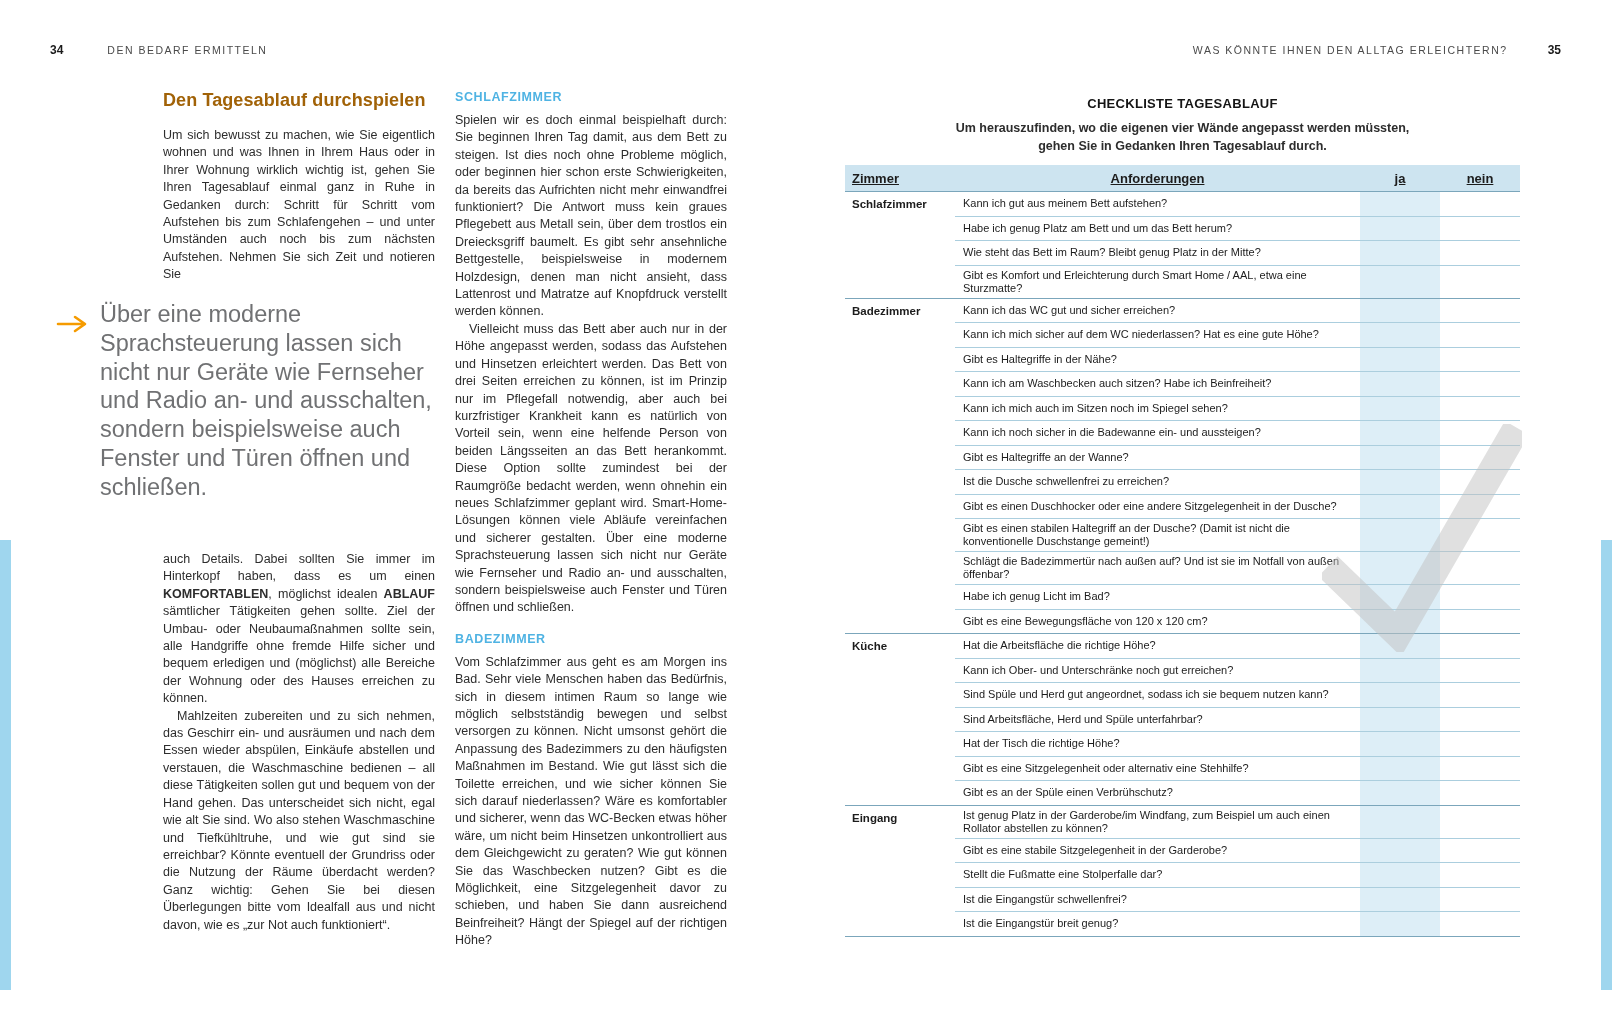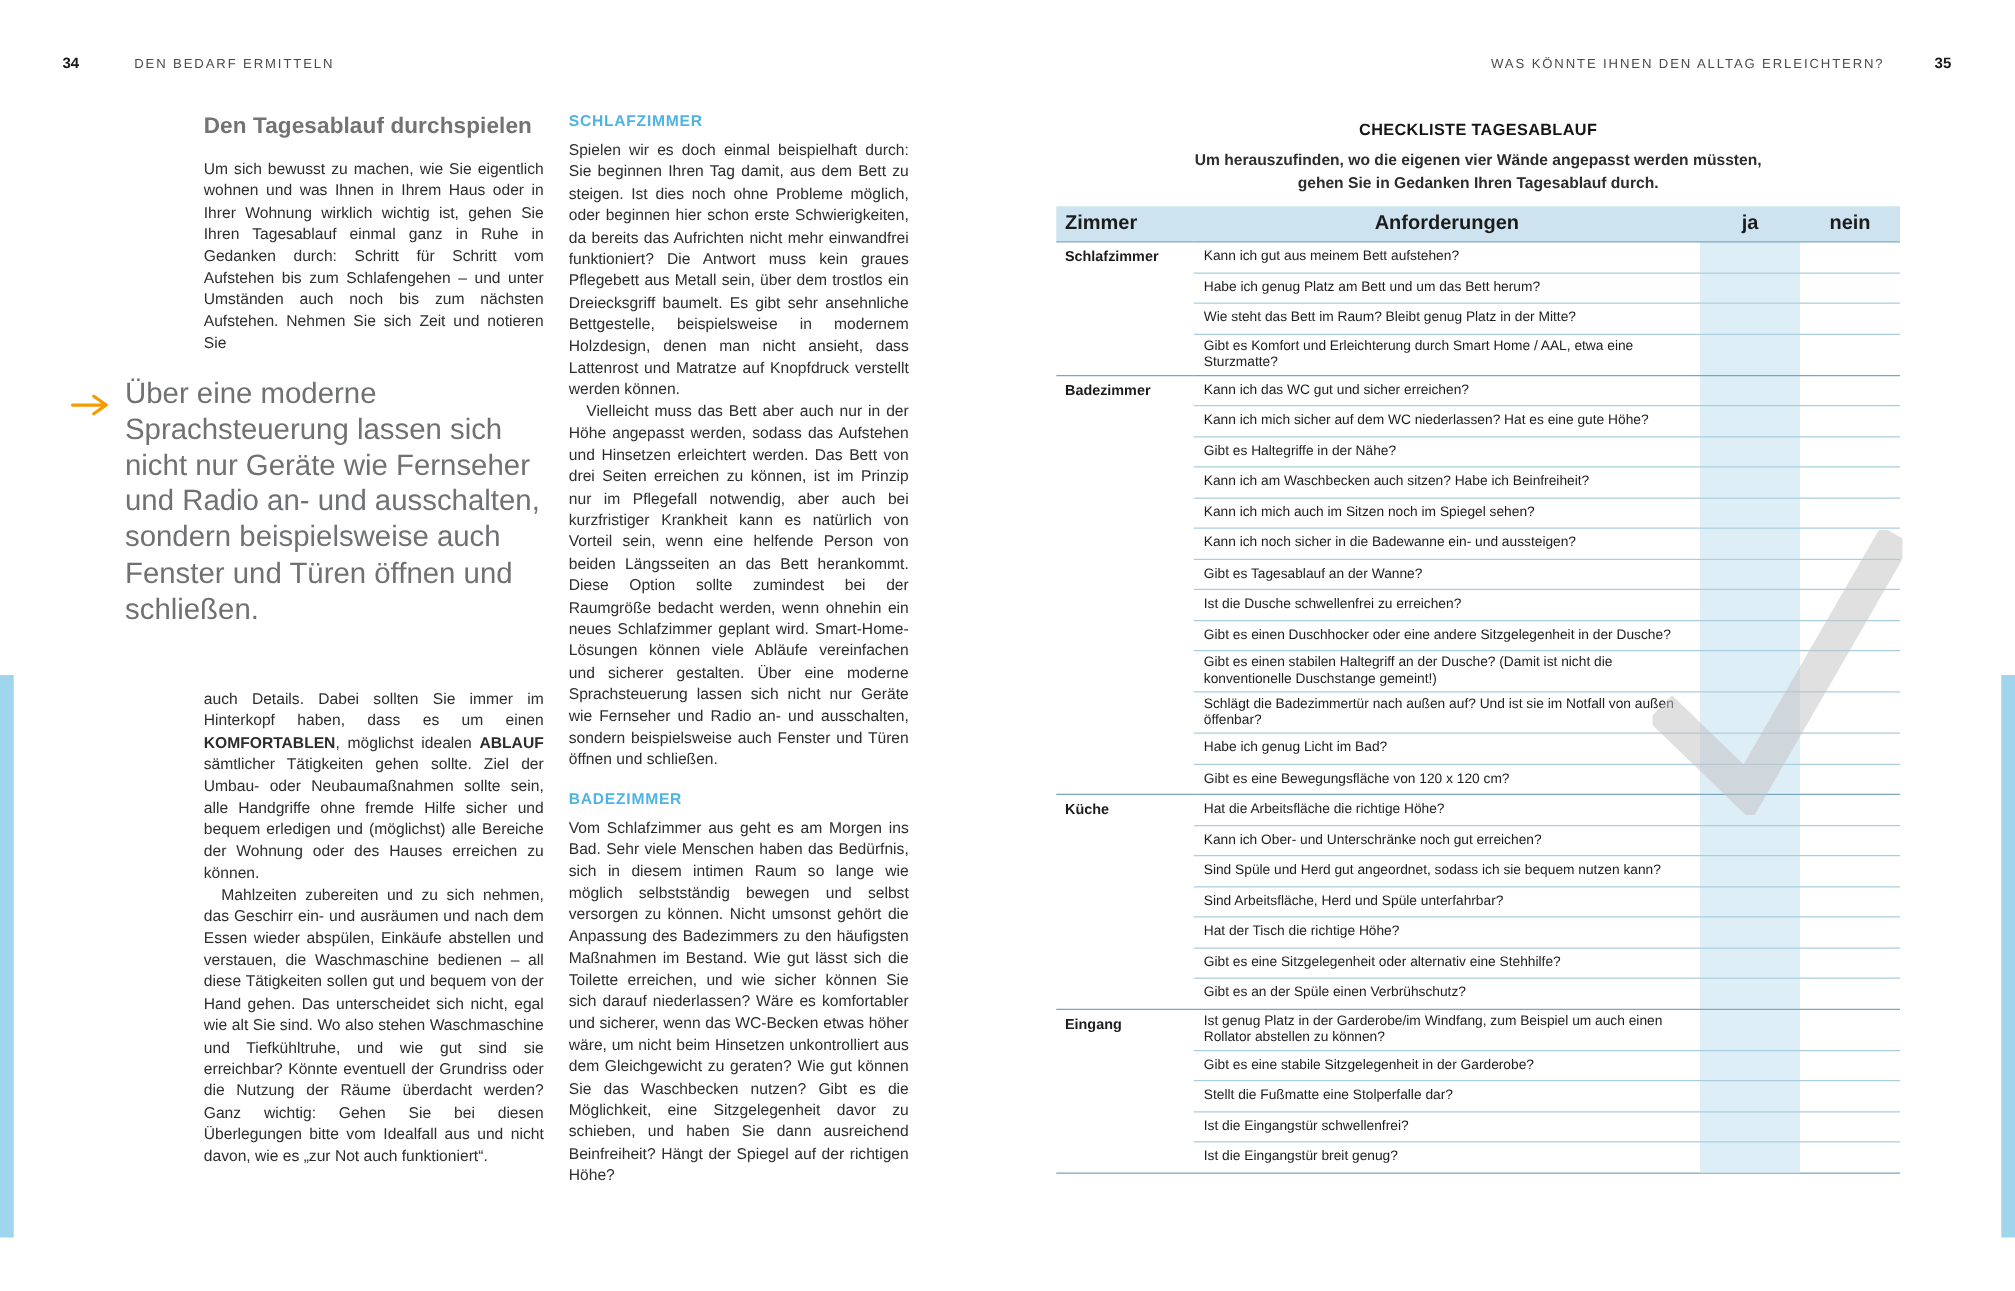--- a/index.html
+++ b/index.html
@@ -12,21 +12,21 @@
 
   
   .pg-header{position:absolute;top:43px;display:flex;align-items:baseline;}
   .pg-num{font-size:12px;font-weight:bold;color:#1a1a1a;}
   .run-head{font-size:10.5px;letter-spacing:1.5px;color:#4a4a4a;}
   #header-left{left:50px;gap:44px;}
   #header-right{right:91px;gap:40px;}
 
   
   #col1{position:absolute;left:163px;top:90px;width:272px;}
-  .page-title{font-size:18px;font-weight:bold;color:#737373;margin:0 0 16px 0;letter-spacing:0.1px;}
+  .page-title{font-size:18px;font-weight:bold;color:#a16207;margin:0 0 16px 0;letter-spacing:0.1px;}
   p.body{font-size:12.5px;line-height:17.4px;text-align:justify;margin:0;color:#2d2d2d;}
   p.body.indent{text-indent:14px;}
   p.body b{font-weight:bold;}
 
   #pullquote-block{position:absolute;left:56px;top:300px;width:392px;}
   #pq-arrow{position:absolute;left:0;top:14px;}
   .pullquote{margin:0 0 0 44px;font-size:23.5px;line-height:28.8px;color:#707173;font-weight:400;text-align:left;}
 
   #col1b{position:absolute;left:163px;top:551px;width:272px;}
 
@@ -38,21 +38,21 @@
   #checklist-head{position:absolute;left:845px;top:96px;width:675px;text-align:center;}
   .cl-title{font-size:13px;font-weight:bold;color:#151515;margin:0 0 8px 0;letter-spacing:0.3px;}
   .cl-sub{font-size:12.5px;line-height:18px;color:#2d2d2d;font-weight:bold;}
 
   #checklist-table{
     position:absolute;left:845px;top:165px;width:675px;
     border-bottom:1px solid #7ba6bb;font-size:11px;color:#1c1c1c;
   }
   .t-row{display:grid;grid-template-columns:110px 405px 80px 80px;align-items:stretch;}
   .t-header{background:var(--table-header-bg,#cde4f0);min-height:26px;align-items:center;}
-  .hc{font-weight:bold;font-size:16px;padding:5px 7px;box-sizing:border-box;}
+  .hc{font-weight:bold;font-size:13px;padding:5px 7px;box-sizing:border-box;text-decoration:underline;}
   .hc1,.hc2,.hc3{text-align:center;}
   .c-room{padding:6px 7px 4px;font-weight:bold;font-size:11.5px;box-sizing:border-box;}
   .c-q{display:flex;align-items:center;min-height:24.5px;padding:3px 8px;line-height:13px;box-sizing:border-box;}
   .c-ja{background:var(--ja-column-bg,#ddeef7);}
   .in-group .c-q,.in-group .c-ja,.in-group .c-nein{border-top:1px solid #abcede;}
   .group-start > div{border-top:1px solid #7ba6bb;}
 
   
   #watermark{position:absolute;left:1322px;top:424px;width:200px;height:228px;opacity:0.5;z-index:5;pointer-events:none;}
 
@@ -168,21 +168,21 @@
         <div class="c-nein"></div>
       </div>
       <div class="t-row in-group">
         <div class="c-room"></div>
         <div class="c-q">Kann ich noch sicher in die Badewanne ein- und aussteigen?</div>
         <div class="c-ja"></div>
         <div class="c-nein"></div>
       </div>
       <div class="t-row in-group">
         <div class="c-room"></div>
-        <div class="c-q">Gibt es Tagesablauf an der Wanne?</div>
+        <div class="c-q">Gibt es Haltegriffe an der Wanne?</div>
         <div class="c-ja"></div>
         <div class="c-nein"></div>
       </div>
       <div class="t-row in-group">
         <div class="c-room"></div>
         <div class="c-q">Ist die Dusche schwellenfrei zu erreichen?</div>
         <div class="c-ja"></div>
         <div class="c-nein"></div>
       </div>
       <div class="t-row in-group">

